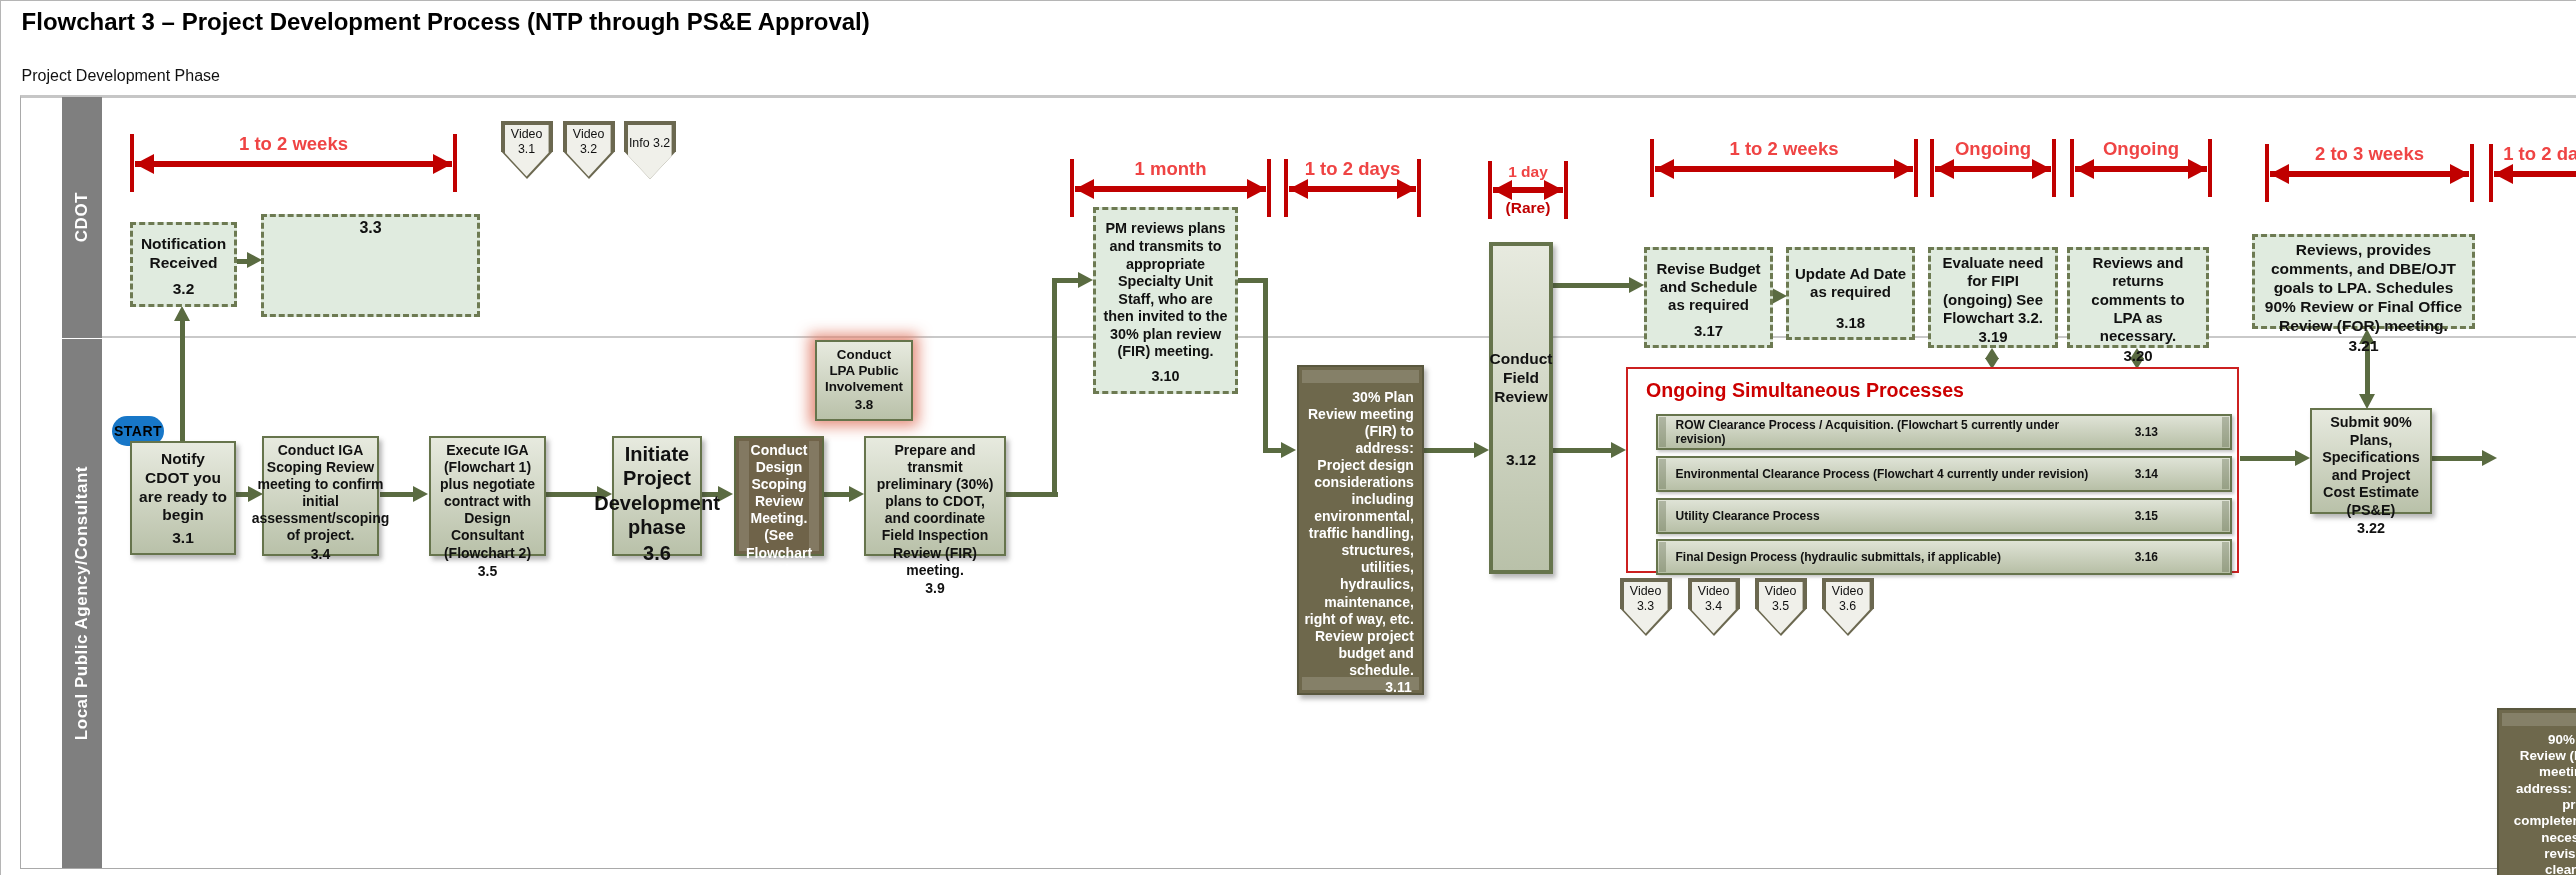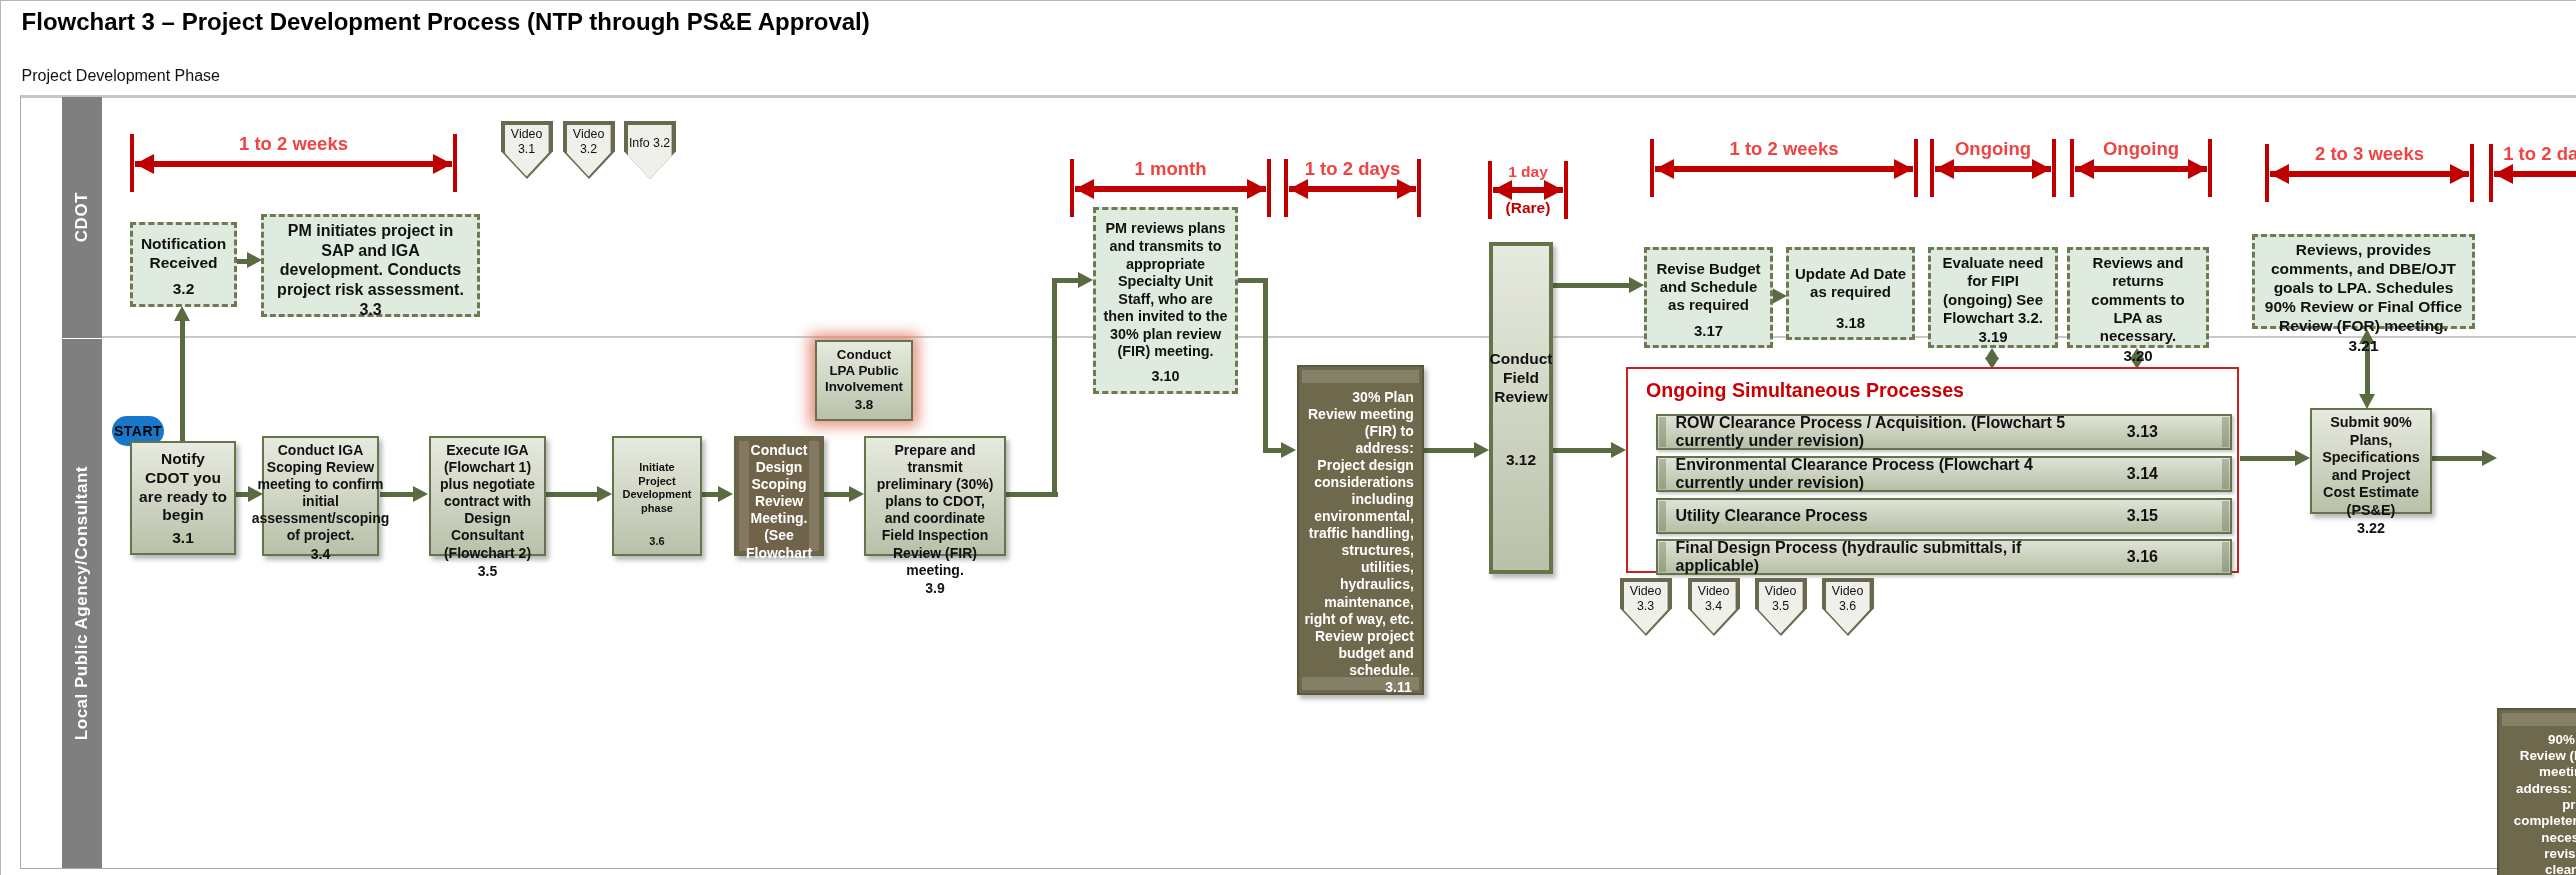--- a/index.html
+++ b/index.html
@@ -63,21 +63,21 @@
   .timer-d .t-label{font-size:15.5px;top:3.1px;}
   .timer-d .t-line{top:27px;}
   .t-label2{position:absolute;left:-20.6px;right:-20.6px;top:39px;text-align:center;color:#c00000;
             font-size:15.5px;font-weight:bold;white-space:nowrap;}
 
   
   .redbox{z-index:2;border:2.6px solid #cc2020;background:#fff;}
   .redbox-title{position:absolute;left:18px;top:10.3px;font-size:19.6px;font-weight:bold;color:#cc0000;}
   .obar{position:absolute;height:32px;border:2.1px solid #66744c;
         background:linear-gradient(180deg,#dfe3d6,#b7bfa6);display:flex;align-items:center;
-        font-weight:bold;font-size:16px;color:#111;box-shadow:1.5px 2.1px 3.1px rgba(60,60,60,.3);gap:24px;}
+        font-weight:bold;font-size:12px;color:#111;box-shadow:1.5px 2.1px 3.1px rgba(60,60,60,.3);gap:24px;}
   .obar::before{content:'';position:absolute;left:1px;top:1px;bottom:1px;width:7.2px;background:rgba(90,100,70,.35);}
   .obar::after{content:'';position:absolute;right:1px;top:1px;bottom:1px;width:7.2px;background:rgba(90,100,70,.35);}
   .obar .ol{margin-left:17.5px;}
   .obar .on{margin-left:auto;margin-right:72px;}
 
   
   .badge{position:absolute;width:52px;height:58px;z-index:2;
          clip-path:polygon(0 0,100% 0,100% 52%,50% 100%,0 52%);background:#6b6850;}
   .badge .in{position:absolute;left:3.6px;top:3.6px;width:44px;height:50px;
          clip-path:polygon(0 0,100% 0,100% 54%,50% 100%,0 54%);background:#f0f0ea;
@@ -204,32 +204,31 @@
 
   <div class="abs node" style="left:129px;top:440px;width:106px;height:114px;font-size:15.5px;">
     <div class="nt">Notify CDOT you are ready to begin</div>
     <div class="nn">3.1</div>
   </div>
   <div class="abs node dashed" style="left:129px;top:221px;width:107px;height:85px;font-size:15.5px;">
     <div class="nt">Notification Received</div>
     <div class="nn">3.2</div>
   </div>
   <div class="abs node dashed" style="left:260px;top:213px;width:219px;height:103px;font-size:16px;">
-    <div class="nt">PM initiates project in SAP and IGA development. Conducts project risk assessment.</div>
     <div class="nn">3.3</div>
   </div>
   <div class="abs node" style="left:261px;top:435px;width:117px;height:120px;font-size:14px;">
     <div class="nt">Conduct IGA Scoping Review meeting to confirm initial assessment/scoping of project.</div>
     <div class="nn">3.4</div>
   </div>
   <div class="abs node" style="left:428px;top:435px;width:117px;height:120px;font-size:14px;">
     <div class="nt">Execute IGA (Flowchart 1) plus negotiate contract with Design Consultant (Flowchart 2)</div>
     <div class="nn">3.5</div>
   </div>
-  <div class="abs node" style="left:611px;top:435px;width:90px;height:120px;font-size:11px;">
+  <div class="abs node" style="left:611px;top:435px;width:90px;height:120px;font-size:20px;">
     <div class="nt">Initiate Project Development phase</div>
     <div class="nn">3.6</div>
   </div>
   <div class="abs node brown" style="left:733px;top:435px;width:90px;height:120px;font-size:14px;">
     <div class="nt">Conduct Design Scoping Review Meeting. (See Flowchart 3A)</div>
     <div class="nn">3.7</div>
   </div>
   <div class="abs node glow" style="left:814px;top:339px;width:98px;height:81px;font-size:13.4px;">
     <div class="nt">Conduct LPA Public Involvement</div>
     <div class="nn">3.8</div>

